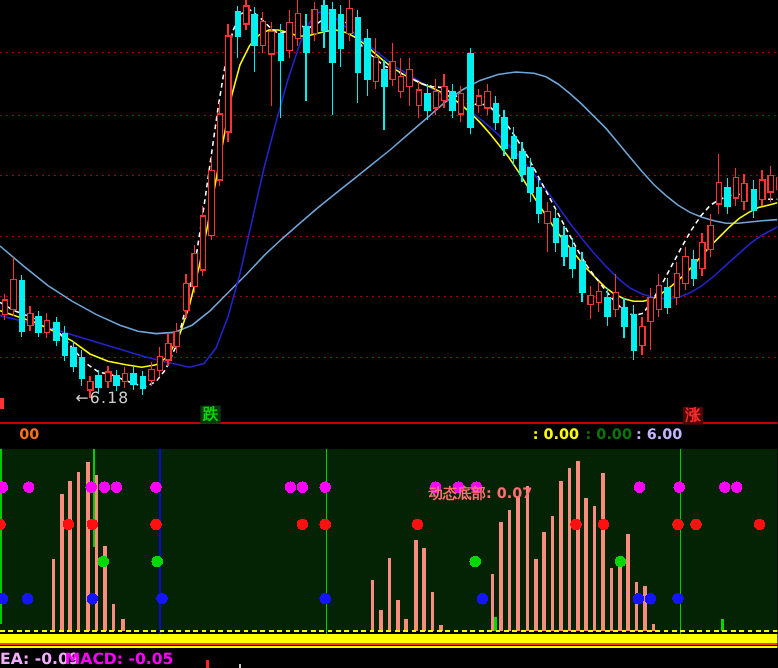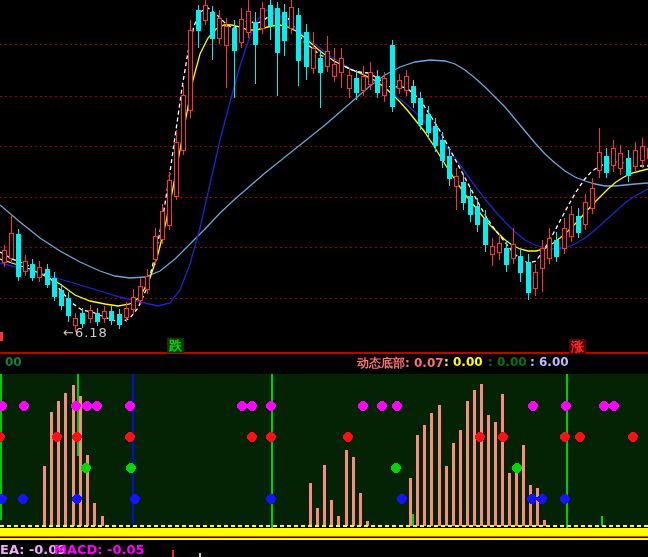--- a/index.html
+++ b/index.html
@@ -335,22 +335,22 @@
     </g>
   </svg>
 
   <div class="ovl lbl-low" style="left:63px;top:326px;">←6.18</div>
 
   <div class="ovl lbl-fall" style="left:167px;top:338px;">跌</div>
 
   <div class="ovl lbl-rise" style="left:569px;top:339px;">涨</div>
 
   <div class="hdr">
-      <span style="left: 5px; color: #15803d;">00</span>
-      <span style="left: 357px; color: rgb(255, 112, 112);">动态底部: 0.07</span>
+      <span style="left: 16px; color: #f97316;">00</span>
+      <span style="left: 357px; color: rgb(255, 112, 112); margin-top: 48px;">动态底部: 0.07</span>
       <span style="left: 444px; color: rgb(255, 255, 0);">: 0.00</span>
       <span style="left: 488px; color: rgb(7, 119, 7);">: 0.00</span>
       <span style="left: 530px; color: #c4b5fd; text-align: right;">: 6.00</span>
     </div>
 
   <div class="foot" style="left:0;color:#f0abfc;">EA: -0.09</div>
 
   <div class="foot" style="left:54px;color:#ff00ff;">MACD: -0.05</div>
 
 </div>

